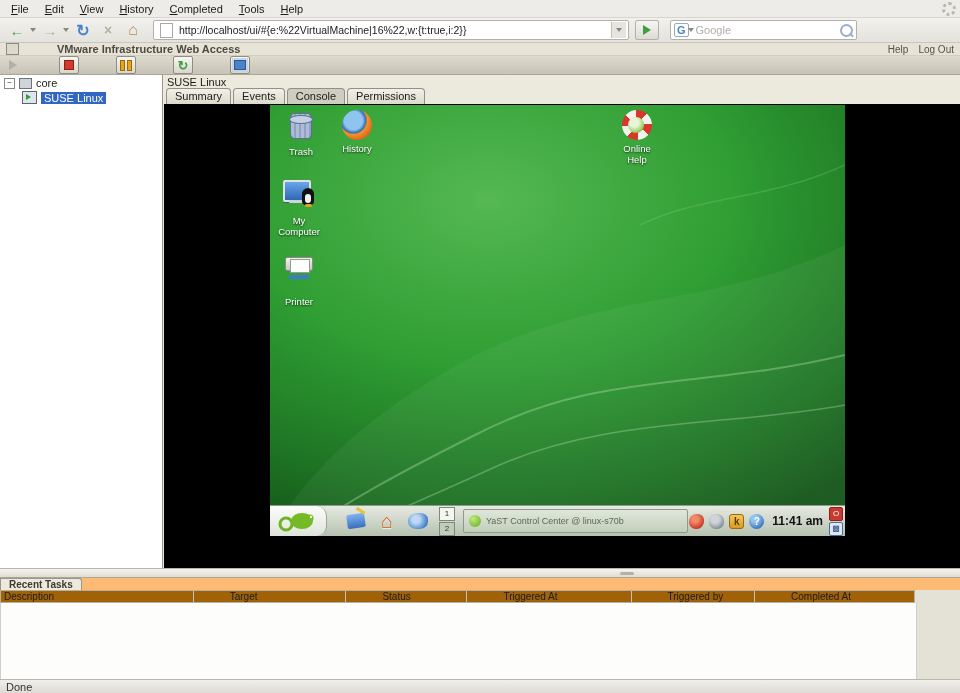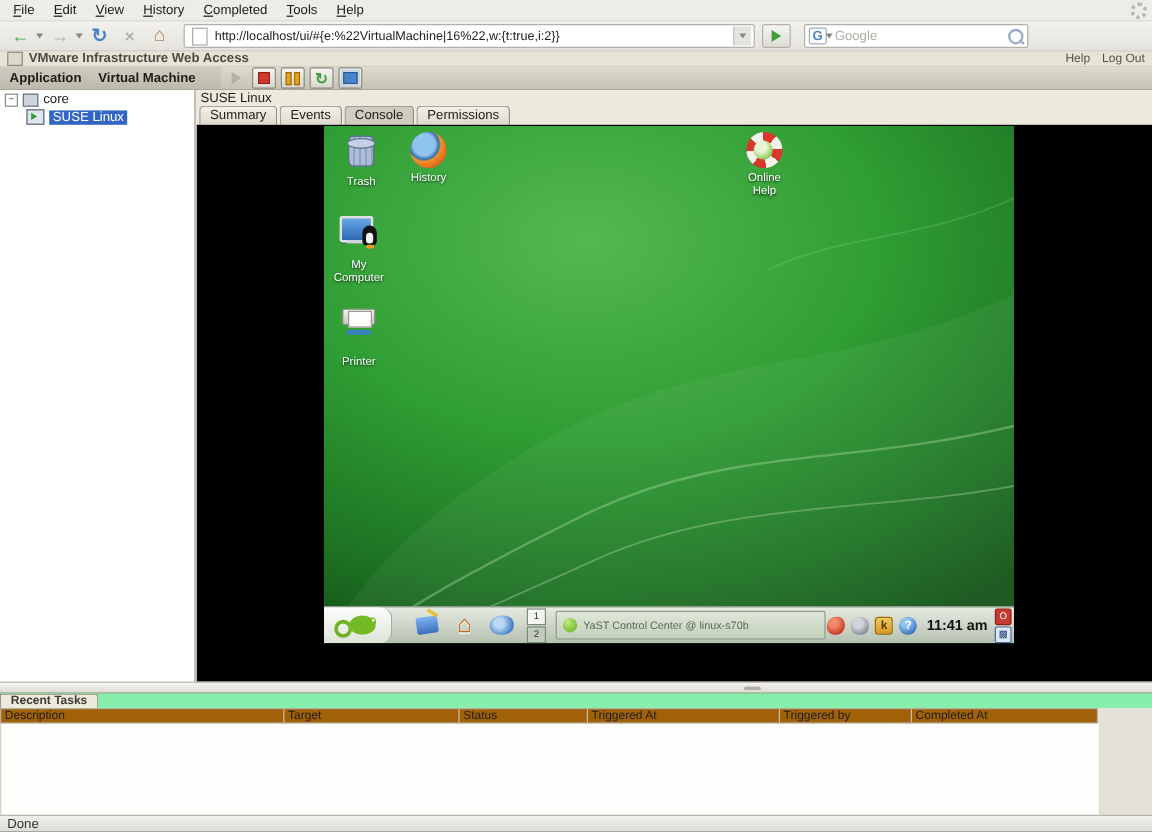--- a/index.html
+++ b/index.html
@@ -1,18 +1,18 @@
 <!DOCTYPE html>
 <html><head>
 <meta charset="utf-8">
 <style>
   html,body{margin:0;padding:0;}
   body{width:960px;height:693px;position:relative;overflow:hidden;
        font-family:"Liberation Sans",sans-serif;background:#eceae6;color:#222;}
-  .abs{position:absolute;}
+  .abs{position:absolute;gap:33px;}
 
   
   #menubar{left:0;top:0;width:960px;height:18px;background:#eeece8;border-bottom:1px solid #d8d5ce;
            display:flex;align-items:center;gap:2px;padding-left:4px;box-sizing:border-box;}
   .menu-item{font-size:11px;padding:1px 7px;color:#1a1a1a;}
   .menu-item:first-letter{text-decoration:underline;}
   #throbber{right:4px;top:2px;width:14px;height:14px;border-radius:50%;
             border:3px dotted #b9b6af;box-sizing:border-box;}
   #navbar{left:0;top:18px;width:960px;height:25px;background:linear-gradient(#f2f1ee,#e4e2dc);
           border-bottom:1px solid #c9c6bf;display:flex;align-items:center;padding:0 6px;box-sizing:border-box;gap:3px;}
@@ -140,21 +140,21 @@
              color:#fff;font-size:10px;font-weight:bold;text-align:center;line-height:15px;}
   #gclock{font-size:12px;font-weight:bold;color:#111;margin:0 6px 0 8px;white-space:nowrap;}
   #gstack{display:flex;flex-direction:column;gap:1px;margin-right:2px;}
   .st{width:12px;height:12px;font-size:8px;color:#fff;text-align:center;line-height:12px;border-radius:2px;}
   .st-off{background:#c83a30;border:1px solid #8e1f16;}
   .st-lock{background:#dfe7f2;border:1px solid #4a6aa0;color:#2a4a80;}
 
   
   #splitter{left:0;top:568px;width:960px;height:9px;background:linear-gradient(#f4f3ef,#dcd9d0);border-top:1px solid #b9b6ad;}
   #splitter .grip{position:absolute;left:620px;top:3px;width:14px;height:3px;background:#b3b0a6;border-radius:2px;}
-  #rtbar{left:0;top:577px;width:960px;height:13px;background:#86efac;border-top:1px solid #a9a699;}
+  #rtbar{left:0;top:577px;width:960px;height:13px;background:#fdba74;border-top:1px solid #a9a699;}
   #rt-tab{position:absolute;left:0;top:0;height:12px;padding:0 8px;background:#ece9dd;border:1px solid #9a978d;border-bottom:0;
           border-radius:0 3px 0 0;font-size:10px;font-weight:bold;color:#3d3a32;line-height:12px;}
   #rt-header{left:0;top:590px;width:915px;height:13px;background:#a16207;border:1px solid #b3b0a6;box-sizing:border-box;display:flex;}
   .rt-col{font-size:10px;color:#1d1c18;border-right:1px solid #c4c1b6;box-sizing:border-box;padding:0 3px;line-height:11px;}
   #rt-body{left:0;top:603px;width:915px;height:76px;background:#fdfdfb;border-left:1px solid #d2cfc6;border-right:1px solid #d2cfc6;}
   #rt-east{left:915px;top:590px;width:45px;height:89px;background:#e4e1d7;}
 
   
   #statusbar{left:0;top:679px;width:960px;height:14px;background:linear-gradient(#f0efec,#dddbd4);
              border-top:1px solid #b9b6af;font-size:11px;color:#333;display:flex;align-items:center;padding-left:6px;box-sizing:border-box;}
@@ -202,24 +202,20 @@
 <div id="vmheader" class="abs">
   <div class="logo"></div>
   <span class="title">VMware Infrastructure Web Access</span>
   <div class="links">
     <span>Help</span>
     <span>Log Out</span>
   </div>
 </div>
 
 <div id="appbar" class="abs">
-  <div class="menus">
-    <span class="appmenu">Application</span>
-    <span class="appmenu">Virtual Machine</span>
-  </div>
   <div class="tb-btn tb-play">
       <div class="play-tri"></div>
     </div>
   <div class="tb-btn">
       <div class="stop-sq"></div>
     </div>
   <div class="tb-btn">
       <div class="pause-bars">
         <i></i>
         <i></i>

